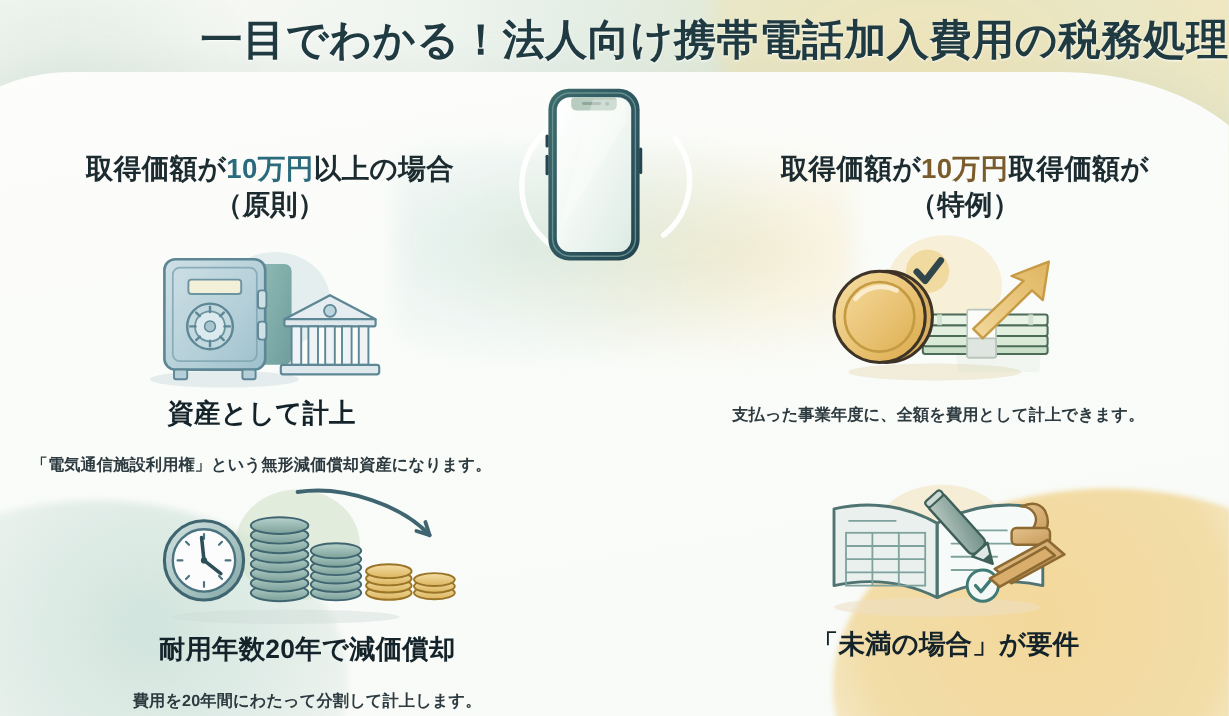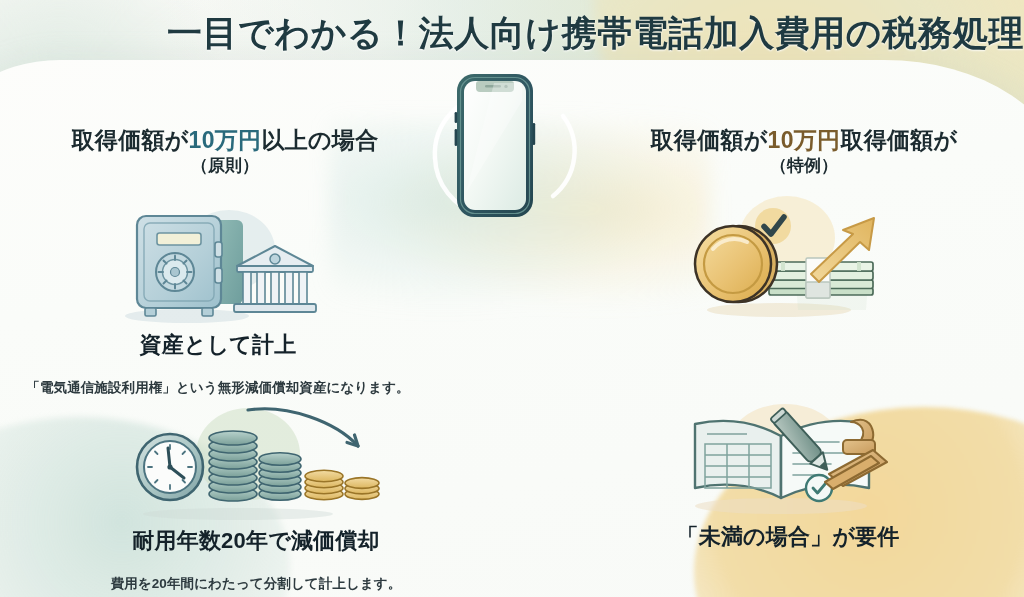--- a/index.html
+++ b/index.html
@@ -67,21 +67,21 @@
     text-align:right;
     font-size:35px; font-weight:700; letter-spacing:0.5px;
     color:#1f3a41;
     text-shadow:0 1px 2px rgba(255,255,255,0.9);
     z-index:8;
   }
 
   
   .col-head { position:absolute; z-index:8; text-align:center; width:400px; }
   .col-head .l1 { font-size:23px; font-weight:700; color:#1c2b30; letter-spacing:0.3px; line-height:1.25; }
-  .col-head .l2 { font-size:17px; font-weight:700; color:#1c2b30; line-height:1.35; }
+  .col-head .l2 { font-size:23px; font-weight:700; color:#1c2b30; line-height:1.35; }
   .col-head .accent-teal { color:#2a6a7c; }
   .col-head .accent-gold { color:#7a5c2c; }
   #head-left  { left:25px;  top:126px; }
   #head-right { left:604px; top:126px; }
 
   
   .item { position:absolute; z-index:8; text-align:center; width:420px; }
   .item .art { height:120px; display:flex; align-items:flex-end; justify-content:center; }
   .item h3 { font-size:22px; font-weight:700; color:#14222a; margin-top:6px; letter-spacing:0.2px; }
   .item p  { font-size:13.5px; font-weight:700; color:#2d3a3f; margin-top:19px; letter-spacing:0.1px; }
@@ -242,20 +242,21 @@
       </g>
       <path d="M142 80 L184 40 L174 36 L205 24 L200 56 L191 48 L150 88 Z" fill="url(#arrowG)" stroke="#c79a46" stroke-width="2" stroke-linejoin="round"></path>
       <g>
         <ellipse cx="70" cy="70" rx="38" ry="38" fill="#d9b061" stroke="#3d3326" stroke-width="2.5"></ellipse>
         <ellipse cx="64" cy="70" rx="38" ry="38" fill="url(#coinG)" stroke="#3d3326" stroke-width="2.5"></ellipse>
         <ellipse cx="64" cy="70" rx="29" ry="29" fill="none" stroke="#c49a42" stroke-width="2.2"></ellipse>
         <path d="M44 55 A28 28 0 0 1 78 48" fill="none" stroke="#fdf3dc" stroke-width="4" stroke-linecap="round" opacity="0.8"></path>
       </g>
     </svg>
   </div>
+  <p>支払った事業年度に、全額を費用として計上できます。</p>
 </div>
 
 <div class="item" id="item-deprec">
   <div class="art">
     <svg width="256" height="118" viewBox="0 0 256 118">
       <defs>
         <linearGradient id="clkR" x1="0" y1="0" x2="1" y2="1">
           <stop offset="0%" stop-color="#d3e2e0"></stop>
             <stop offset="55%" stop-color="#a9c5c3"></stop>
             <stop offset="100%" stop-color="#7fa2a5"></stop>

